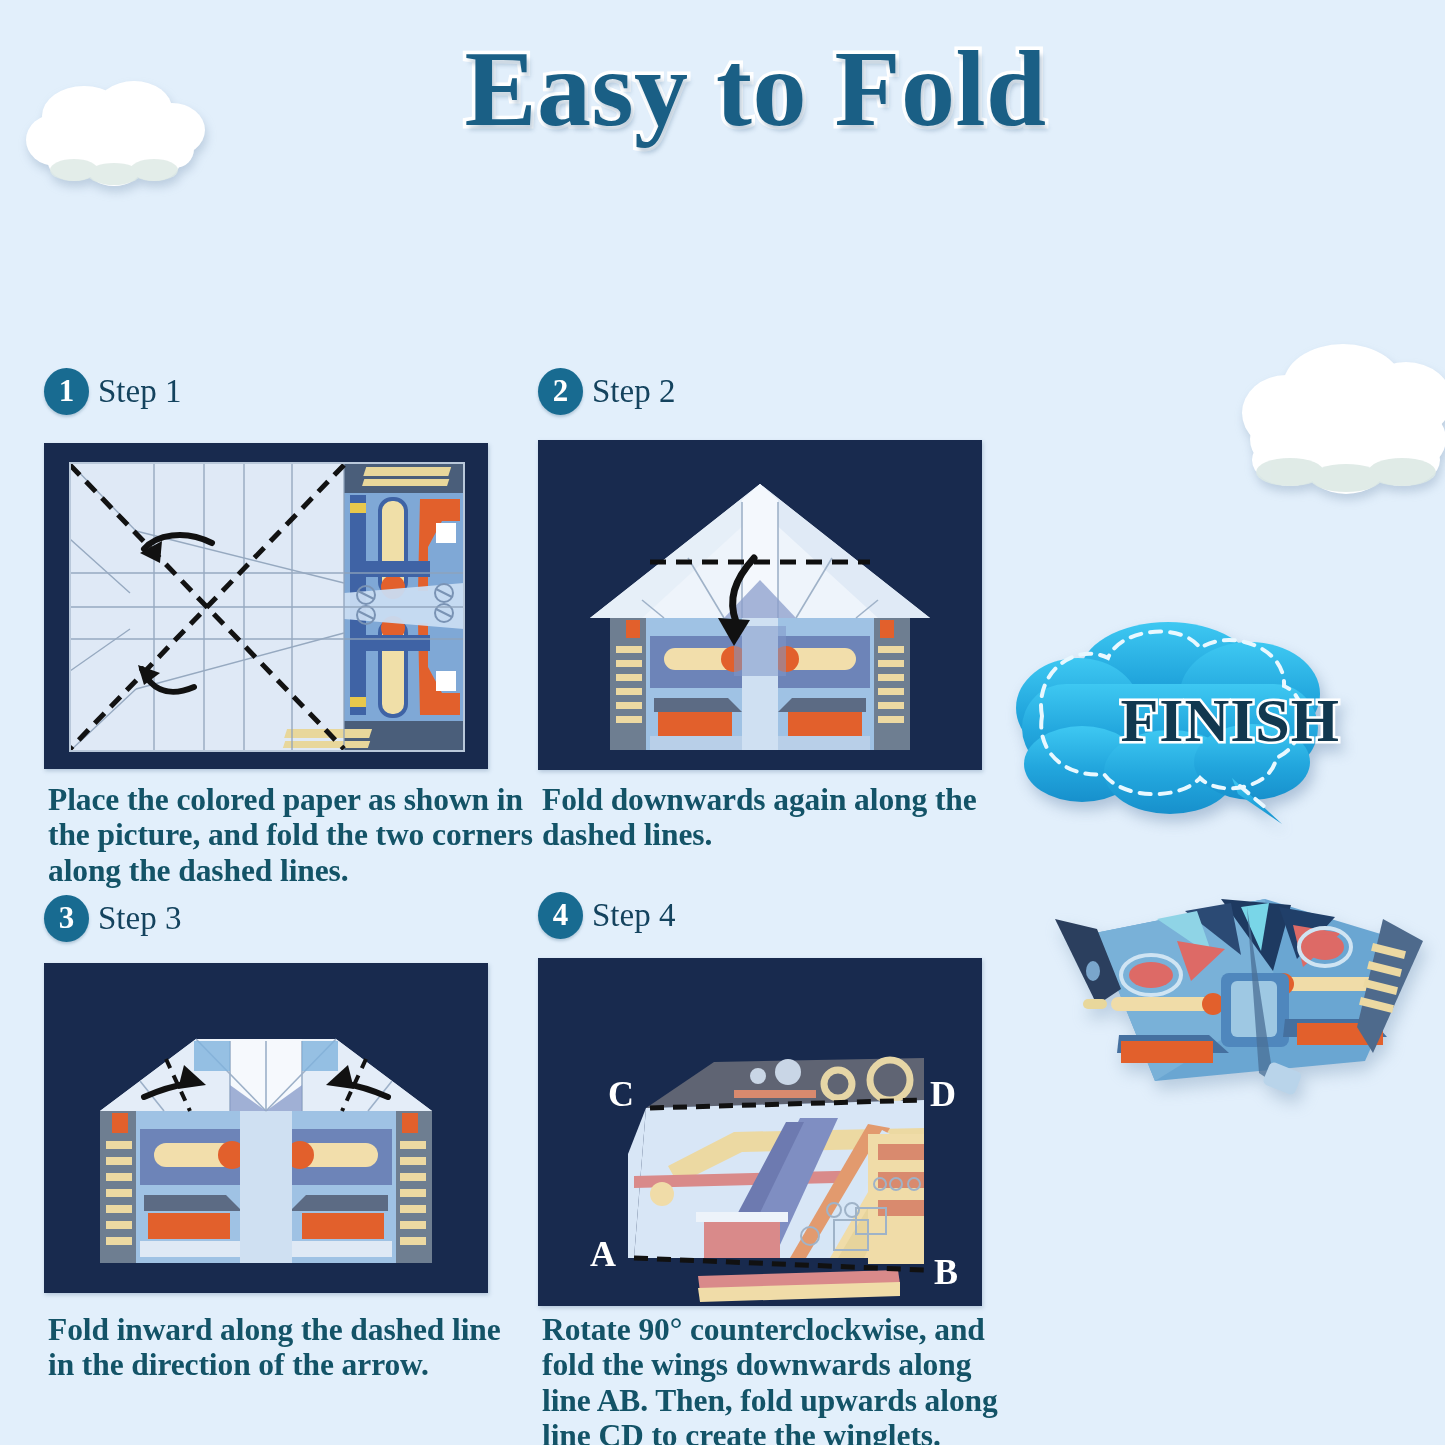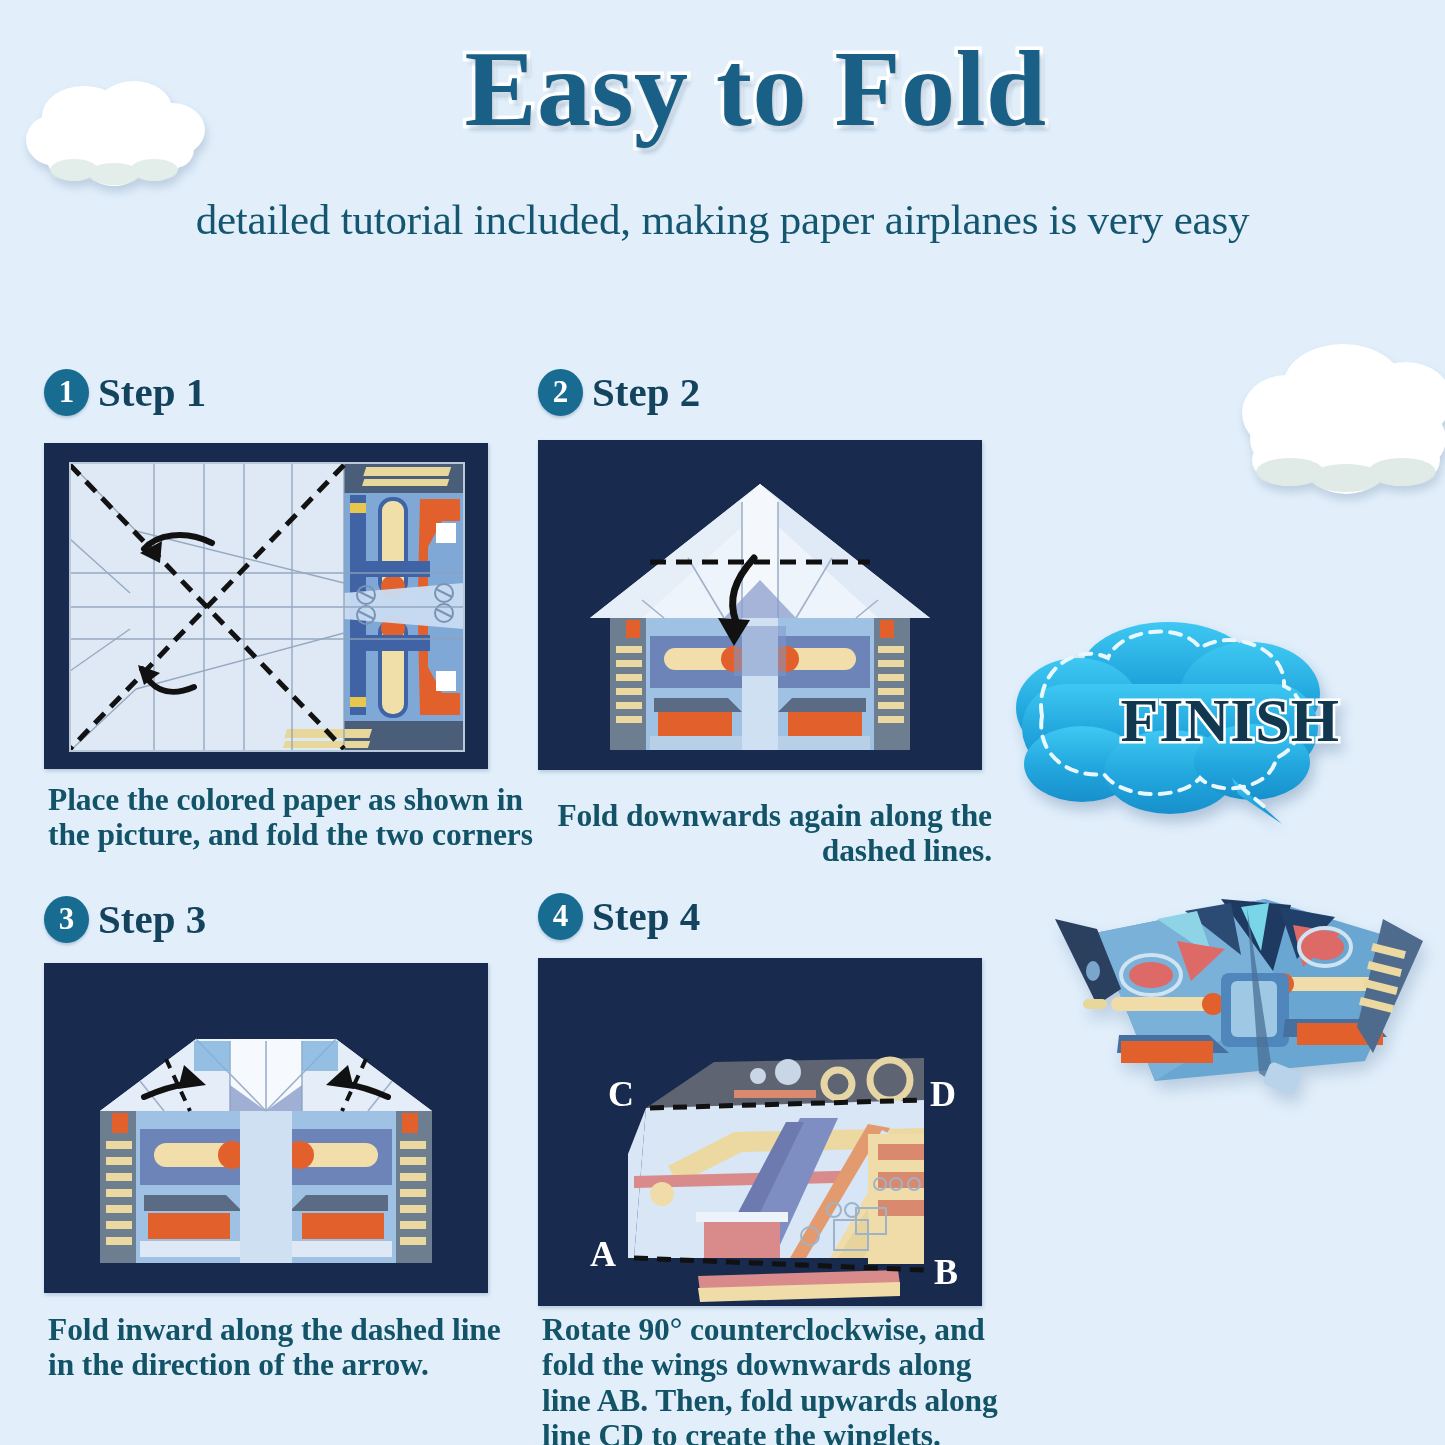--- a/index.html
+++ b/index.html
@@ -38,21 +38,21 @@
   
   .step{position:absolute;}
   .step-head{position:absolute;left:0;top:0;display:flex;align-items:center;gap:9px;}
   .badge{
     width:45px;height:45px;border-radius:50%;
     background:#186b91;
     color:#fff;display:flex;align-items:center;justify-content:center;
     font-size:31px;font-weight:bold;line-height:1;padding-bottom:2px;
     box-shadow:0 2px 3px rgba(80,120,150,.35);
   }
-  .step-label{font-size:41px;color:#14435e;font-weight:bold;}
+  .step-label{font-size:33px;color:#14435e;font-weight:normal;}
 
   .panel{
     position:absolute;background:#182a4e;
     box-shadow:1px 2px 4px rgba(110,140,170,.4);
     overflow:hidden;
   }
   .caption{
     position:absolute;
     font-size:31.5px;line-height:1.12;font-weight:bold;
     color:#135367;letter-spacing:-.1px;
@@ -112,21 +112,20 @@
       <g fill="#dde9e5" opacity=".9">
         <ellipse cx="52" cy="134" rx="34" ry="14"></ellipse>
         <ellipse cx="108" cy="140" rx="36" ry="14"></ellipse>
         <ellipse cx="164" cy="134" rx="34" ry="14"></ellipse>
       </g>
     </svg>
   </div>
 
   <div class="title">Easy to Fold</div>
   <div class="subtitle">
-    <div>detailed tutorial included, making paper airplanes is very easy</div>
   </div>
 
   <div class="step" style="left:44px;top:368px;width:450px;height:480px;">
     <div class="step-head">
       <div class="badge">1</div>
       <div class="step-label">Step 1</div>
     </div>
   </div>
 
   <div class="panel" style="left:44px;top:443px;width:444px;height:326px;">
@@ -201,20 +200,21 @@
         <polygon points="96,110 118,98 116,120" fill="#111111"></polygon>
         <polygon points="94,222 116,230 100,242" fill="#111111"></polygon>
       </g>
       <rect x="26" y="20" width="394" height="288" fill="none" stroke="#b9c8da" stroke-width="2"></rect>
     </svg>
   </div>
 
   <div class="caption" style="left:48px;top:782px;width:450px;">
     <div>Place the colored paper as shown in</div>
     <div>the picture, and fold the two corners</div>
+    <div>along the dashed lines.</div>
   </div>
 
   <div class="step" style="left:538px;top:368px;width:450px;height:480px;">
     <div class="step-head">
       <div class="badge">2</div>
       <div class="step-label">Step 2</div>
     </div>
   </div>
 
   <div class="panel" style="left:538px;top:440px;width:444px;height:330px;">
@@ -272,21 +272,21 @@
       </g>
       <path d="M186 178 L222 140 L258 178 Z" fill="#8b9dcb" opacity=".75"></path>
 
       <line x1="112" y1="122" x2="332" y2="122" stroke="#0f0f0f" stroke-width="5" stroke-dasharray="16 10"></line>
 
       <path d="M216 118 C 196 140 190 160 198 182" fill="none" stroke="#111" stroke-width="7" stroke-linecap="round"></path>
       <polygon points="180,178 212,180 196,206" fill="#111111"></polygon>
     </svg>
   </div>
 
-  <div class="caption" style="left:542px;top:798px;width:450px;text-align:right;">
+  <div class="caption" style="left:542px;top:782px;width:450px;">
     <div>Fold downwards again along the</div>
     <div>dashed lines.</div>
   </div>
 
   <div class="step" style="left:44px;top:895px;width:450px;height:480px;">
     <div class="step-head">
       <div class="badge">3</div>
       <div class="step-label">Step 3</div>
     </div>
   </div>

